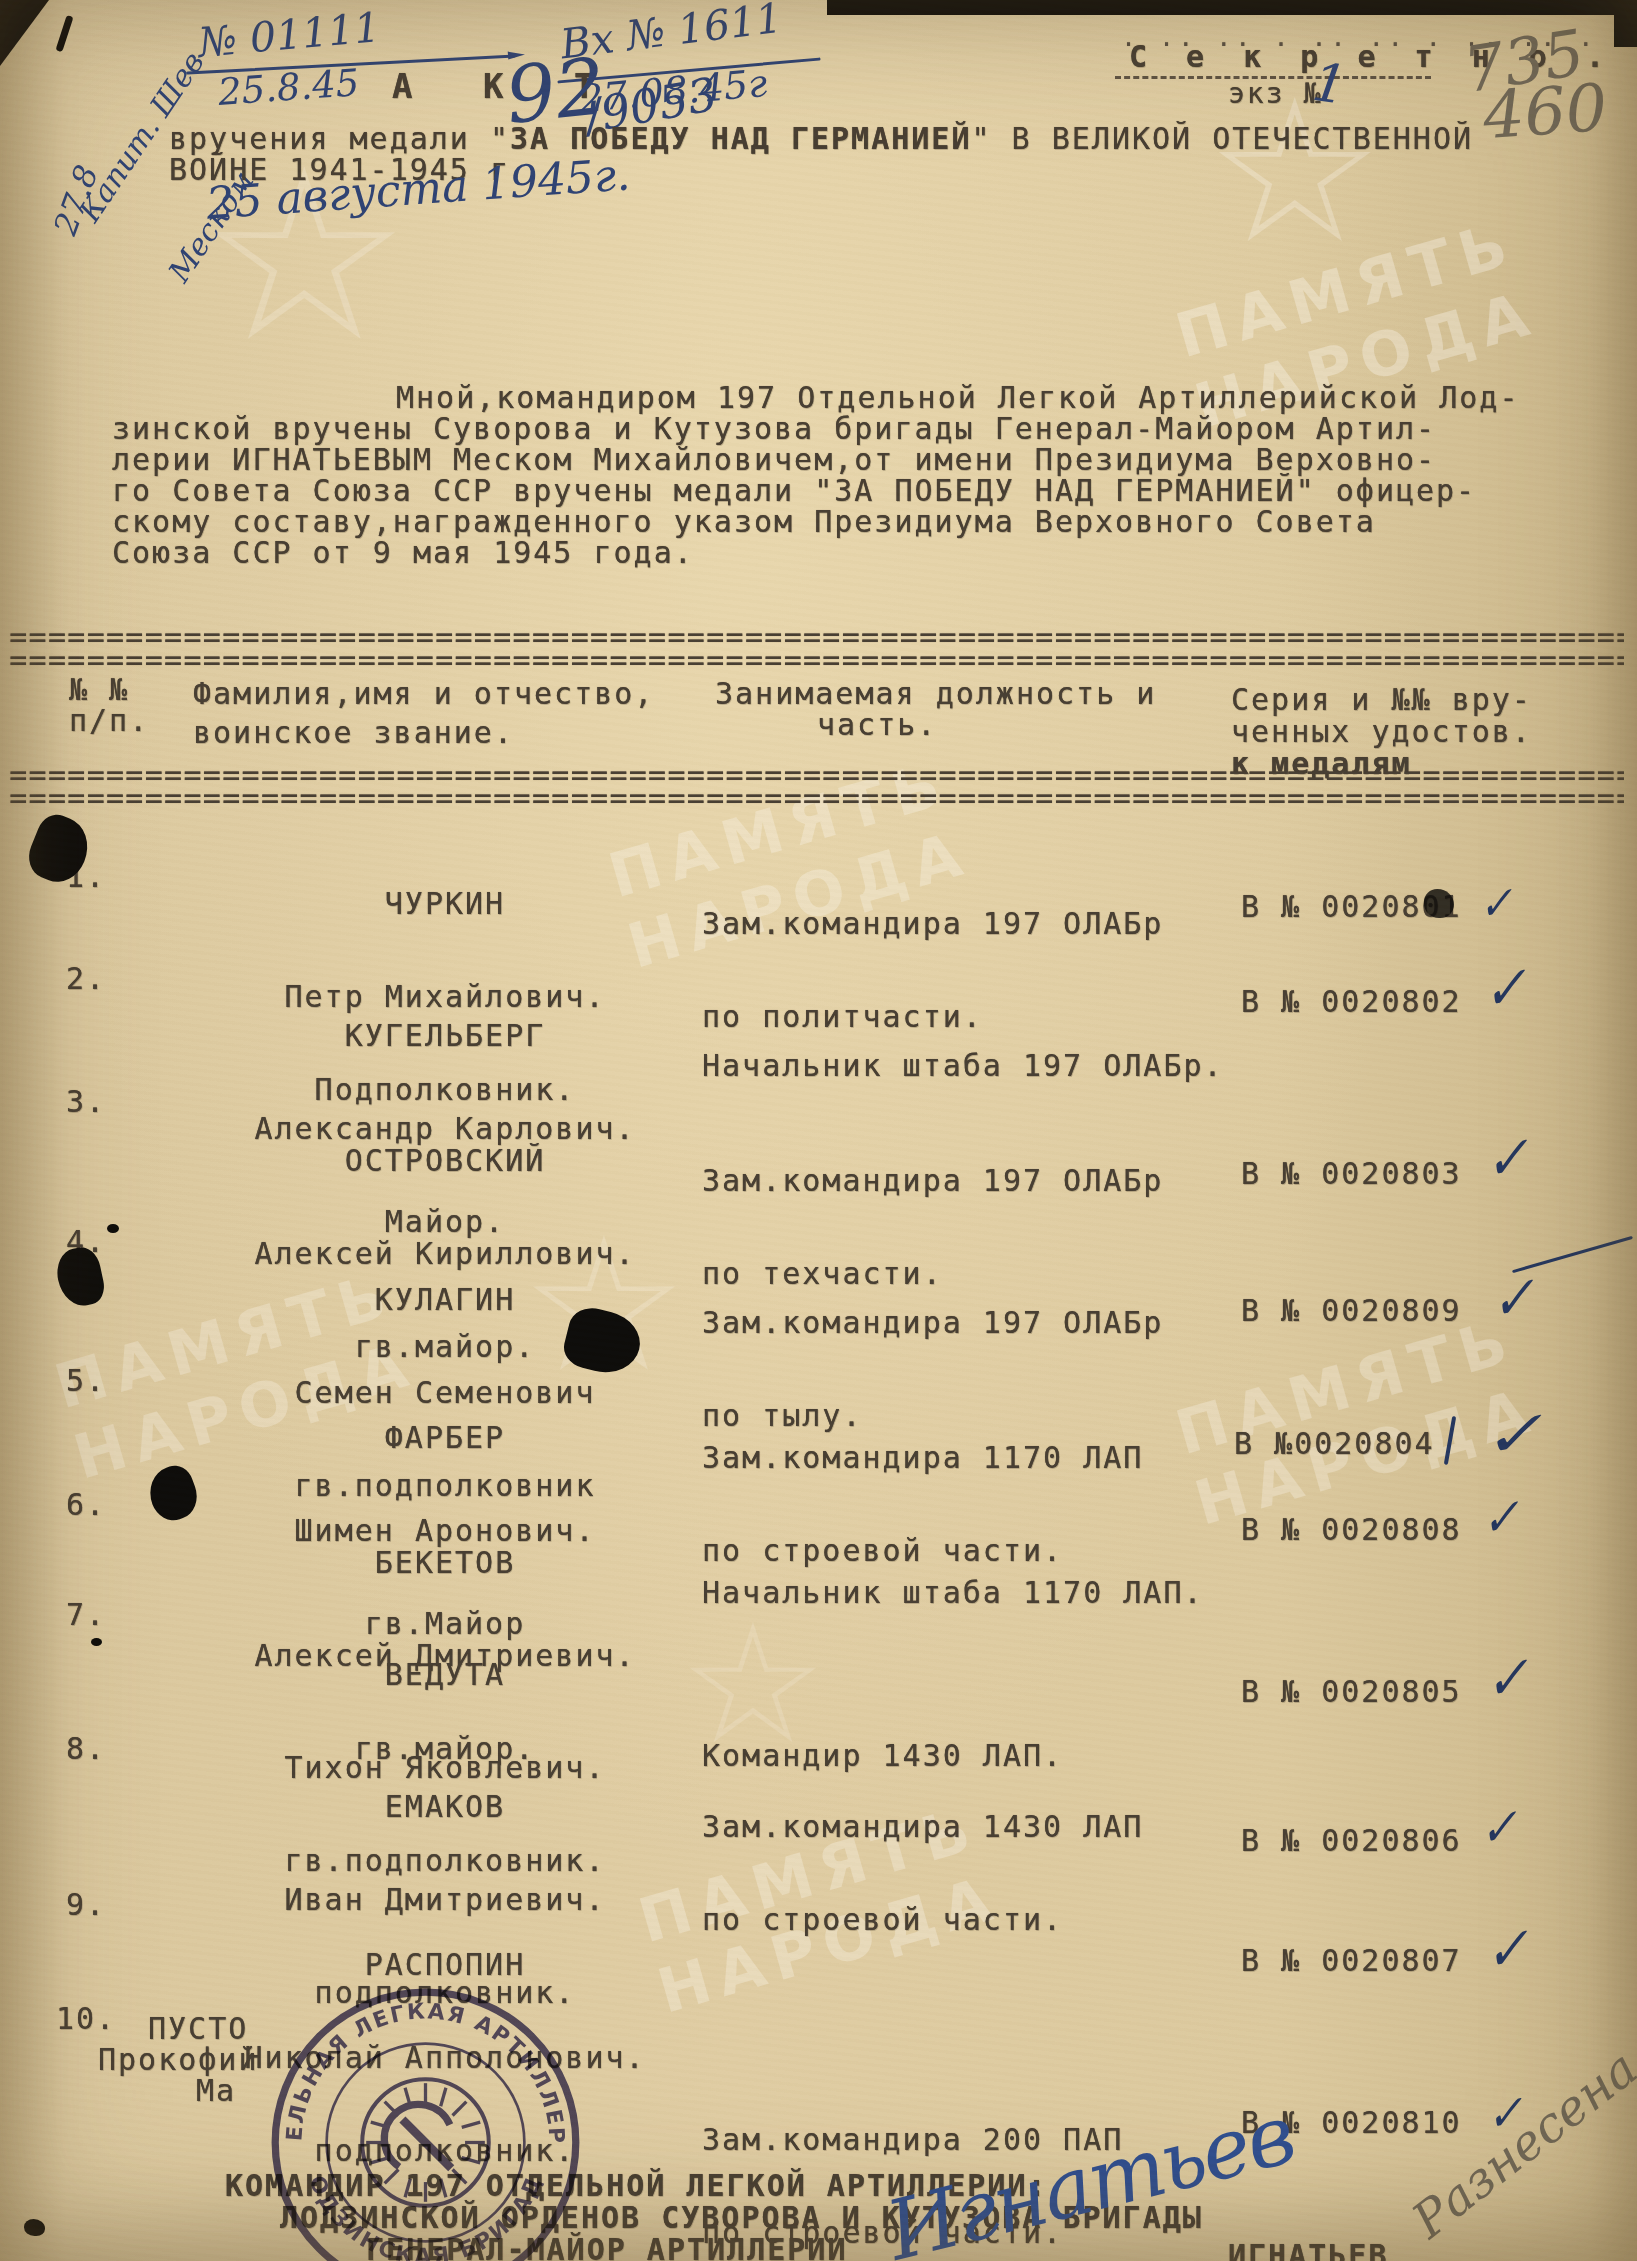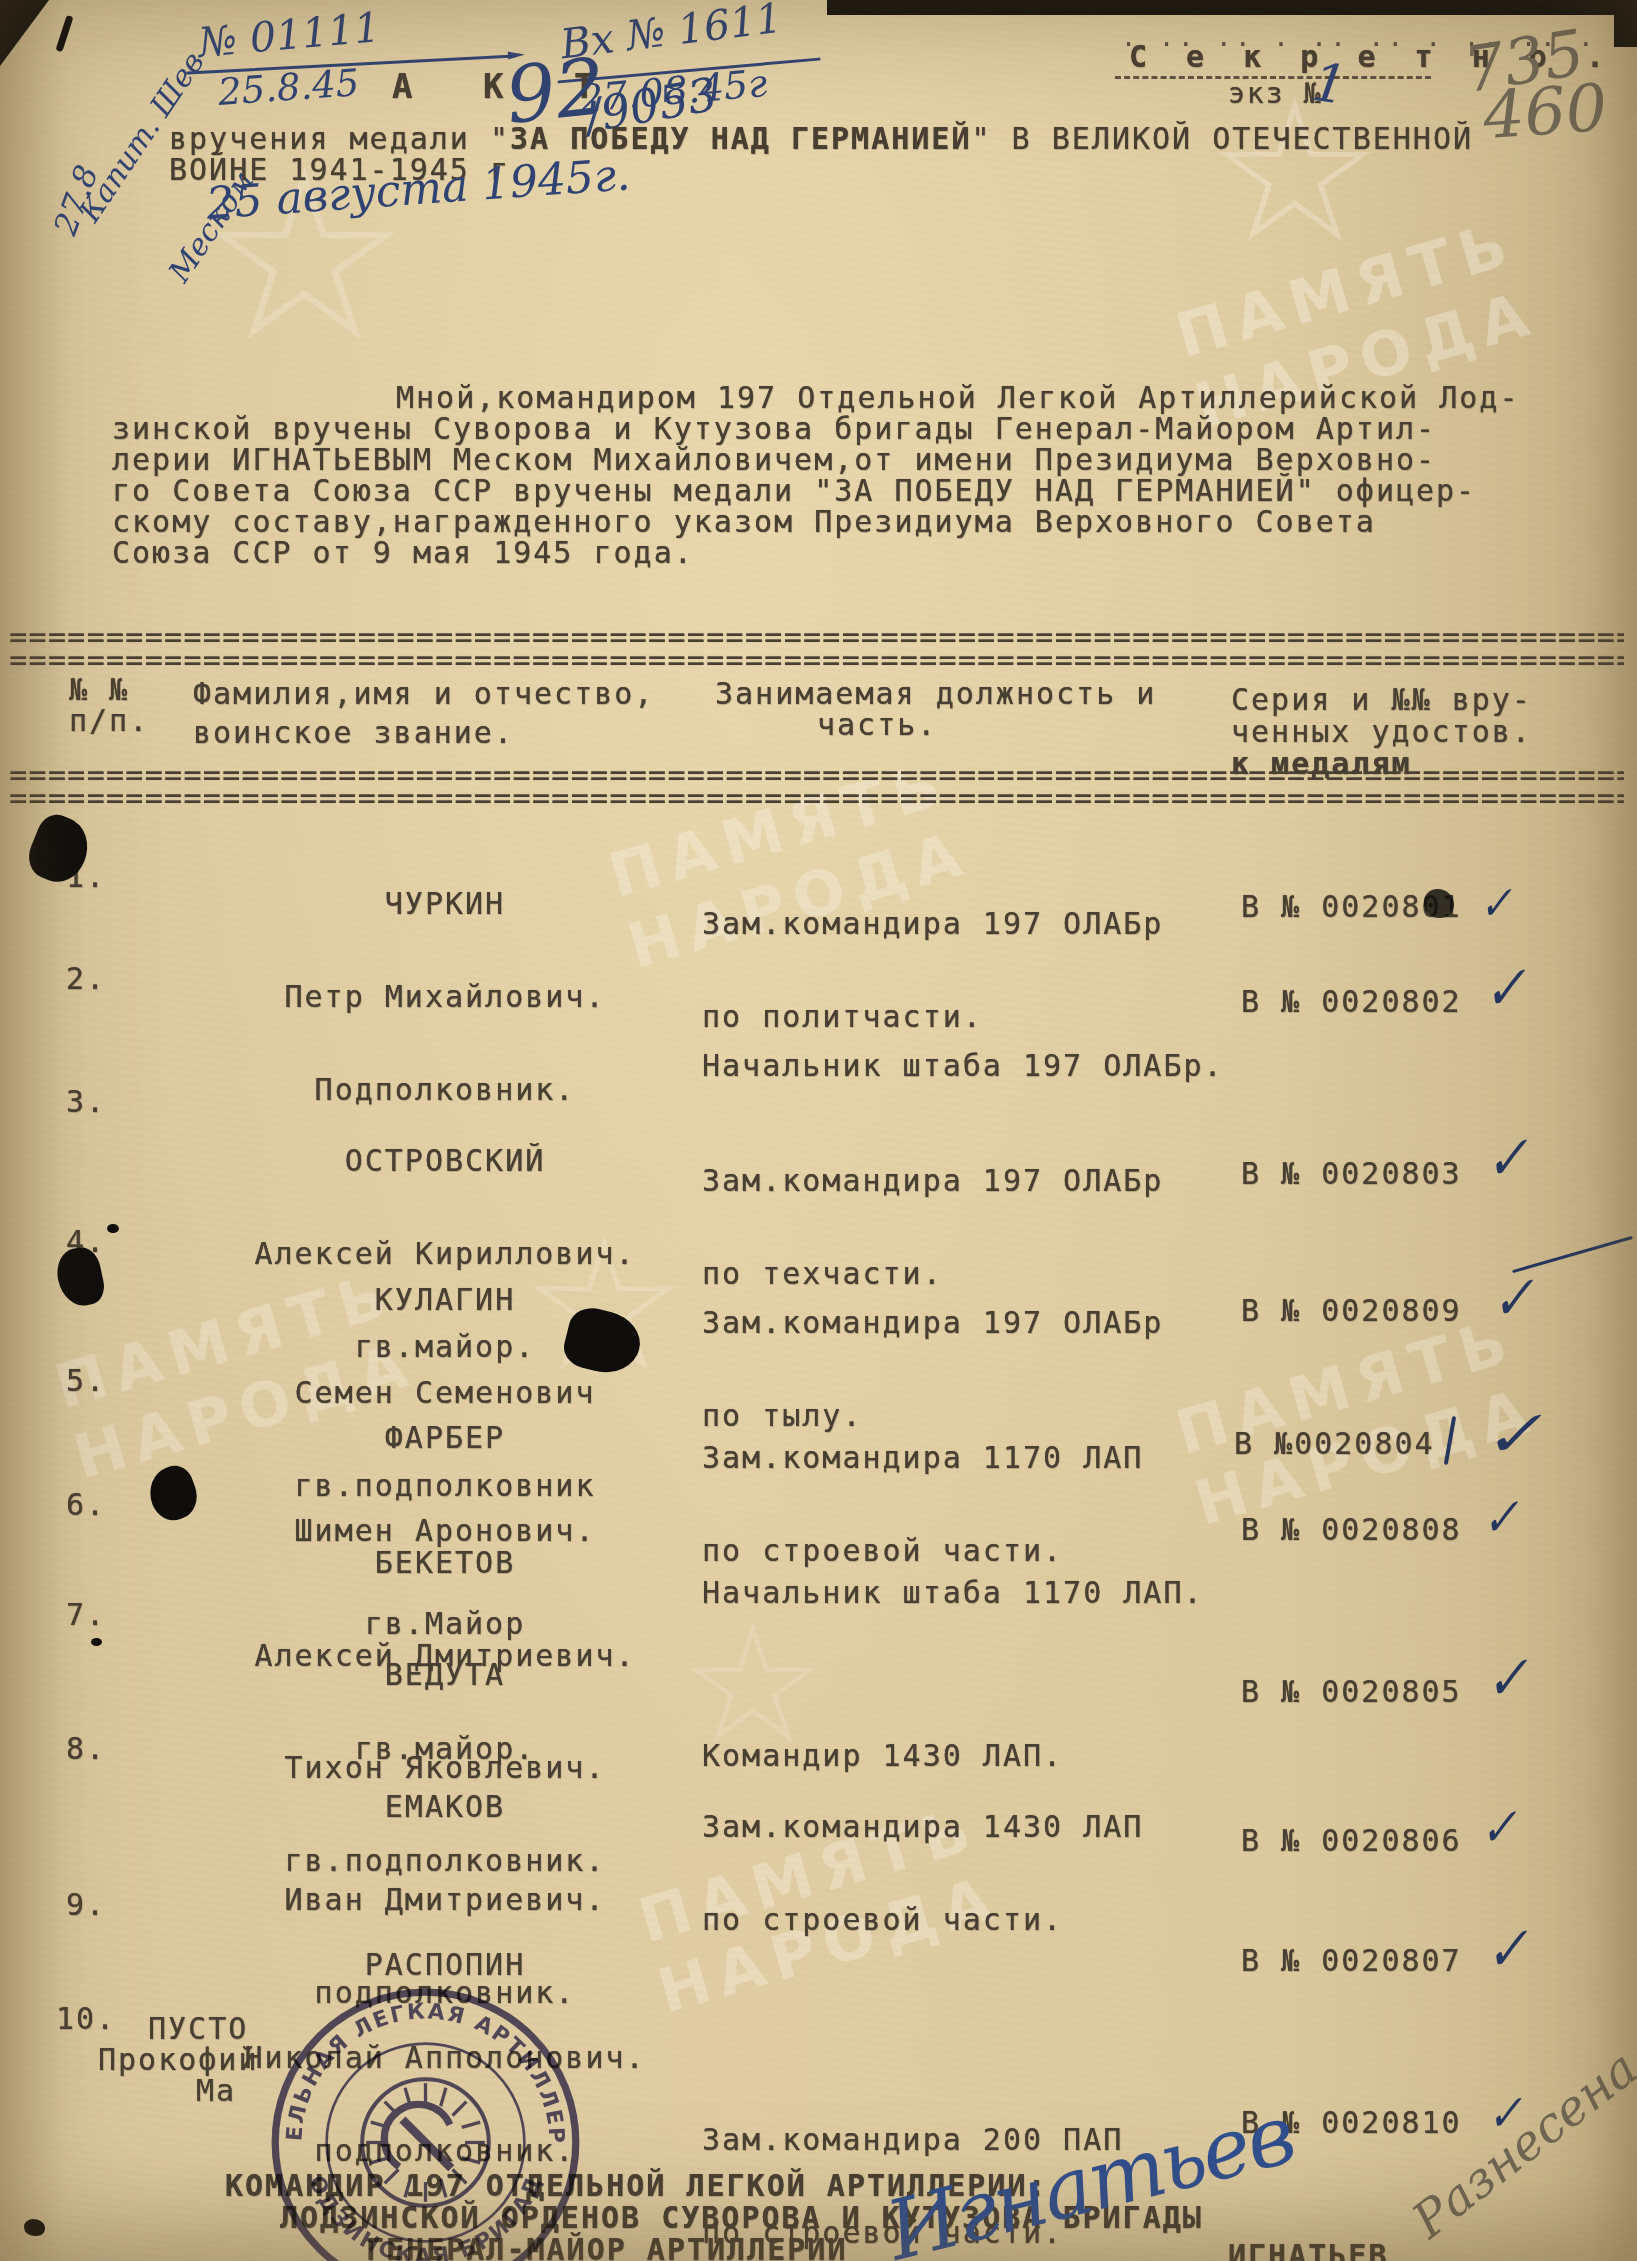--- a/index.html
+++ b/index.html
@@ -116,20 +116,25 @@
   </div>
   <div class="abs typed poscol" style="top:846px;">
     <div>Зам.командира 197 ОЛАБр</div>
     <div>по политчасти.</div>
   </div>
   <div class="abs typed certcol" style="top:891px;">В № 0020801</div>
   <div class="abs blob" style="left:1424px;top:889px;width:30px;height:29px;border-radius:48% 60% 50% 55%;opacity:.82;"></div>
   <div class="abs check" style="left:1482px;top:877px;font-size:41px;">✓</div>
 
   <div class="abs typed" style="left:66px;top:963px;">2.</div>
+  <div class="abs typed namecol" style="top:958px;">
+    <div>КУГЕЛЬБЕРГ</div>
+    <div>Александр Карлович.</div>
+    <div>Майор.</div>
+  </div>
   <div class="abs typed poscol" style="top:988px;">
     <div>Начальник штаба 197 ОЛАБр.</div>
   </div>
   <div class="abs typed certcol" style="top:986px;">В № 0020802</div>
   <div class="abs check" style="left:1487px;top:961px;">✓</div>
 
   <div class="abs typed" style="left:66px;top:1086px;">3.</div>
   <div class="abs typed namecol" style="top:1083px;">
     <div>ОСТРОВСКИЙ</div>
     <div>Алексей Кириллович.</div>

